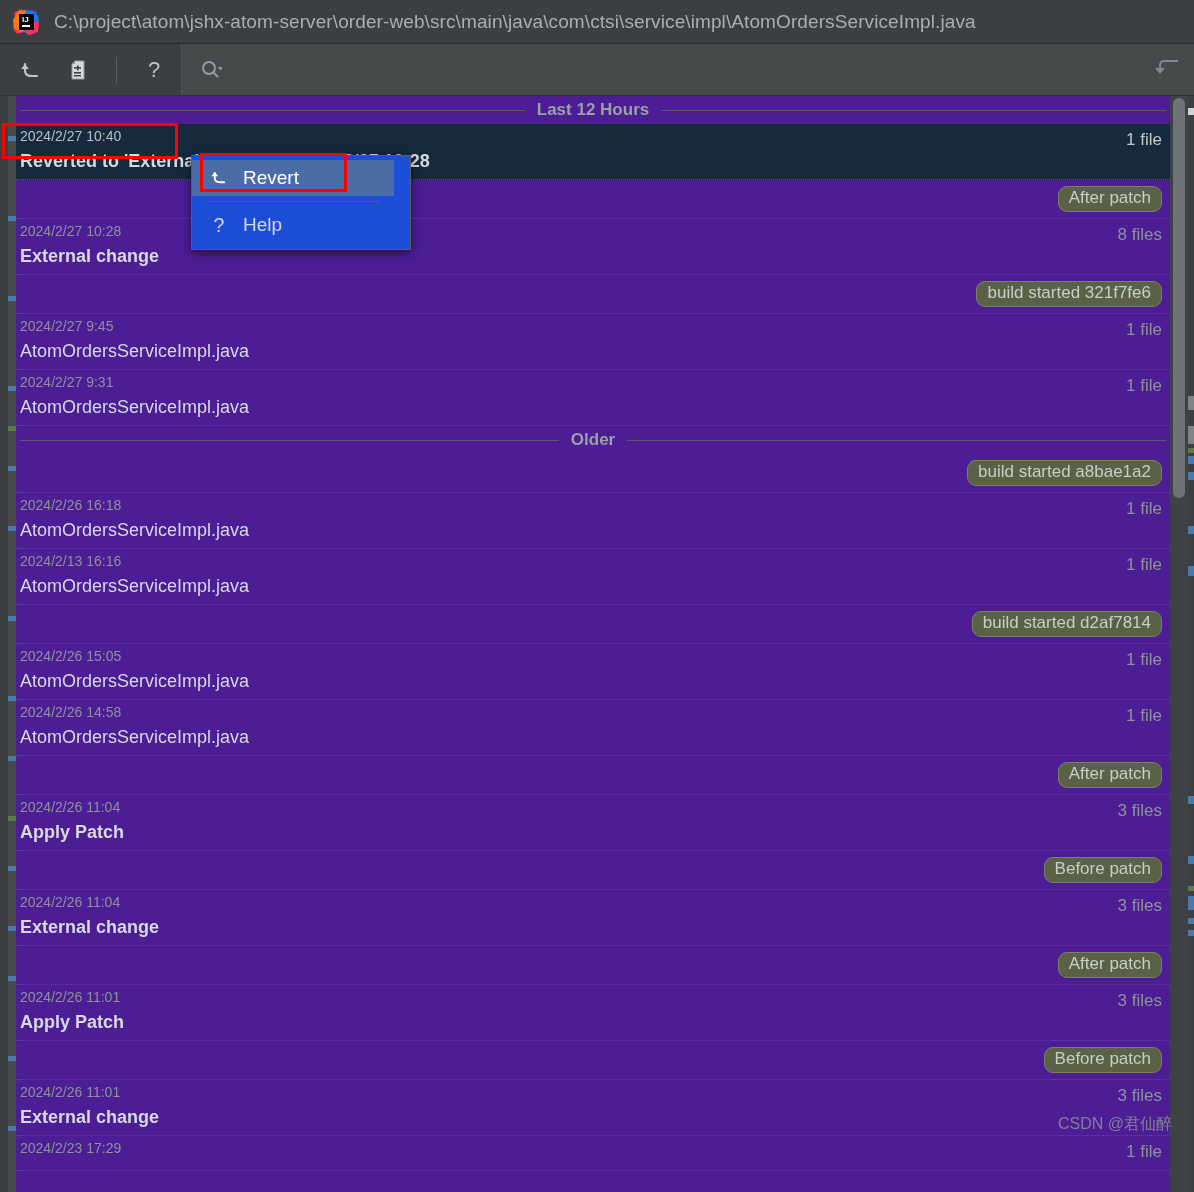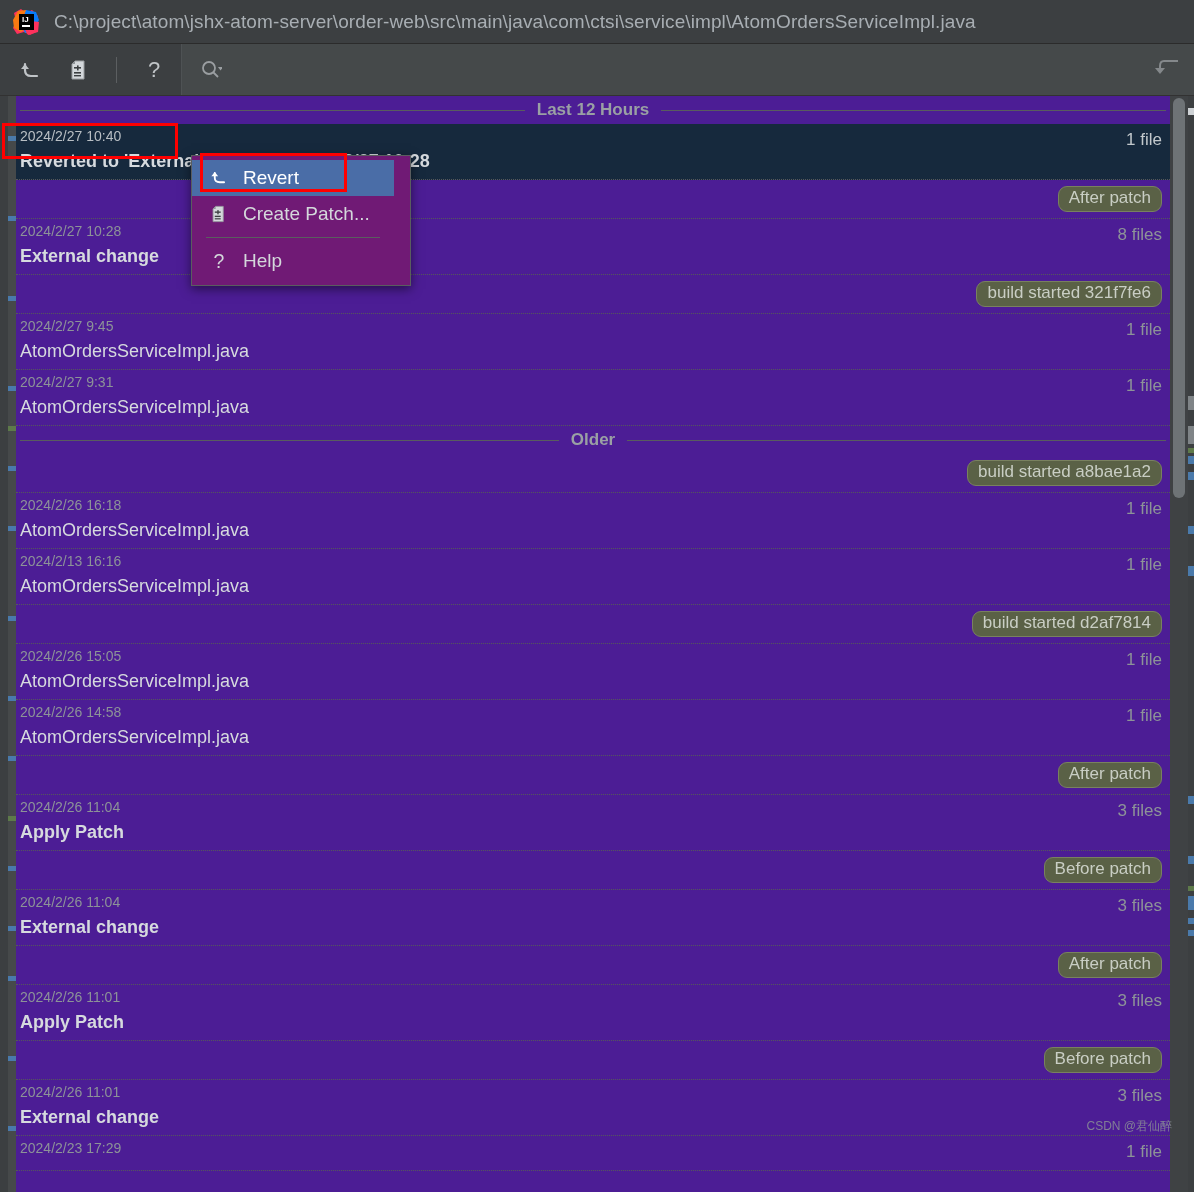--- a/index.html
+++ b/index.html
@@ -115,21 +115,21 @@
     border-radius: 9px; color: #c9cec4;
     font-size: 17px; padding: 1px 10px 3px 10px;
   }
   .row.badge-row { padding-top: 6px; padding-bottom: 6px; }
   .row.badge-row .row-top { justify-content: flex-end; }
 
   
   .ctxmenu {
     position: absolute; left: 191px; top: 155px;
     width: 220px;
-    background: #701a75;
+    background: #1d4ed8;
     border: 1px solid #5a5d5f;
     box-shadow: 0 3px 10px rgba(0,0,0,.5);
     z-index: 50; padding: 4px 16px 6px 0;
   }
   .ctxitem {
     display: flex; align-items: center; gap: 13px;
     height: 36px; padding: 0 14px 0 16px;
     color: #d4d8db; font-size: 19px;
   }
   .ctxitem.active { background: #4a6da7; color: #ffffff; }
@@ -140,21 +140,21 @@
   .redbox {
     position: absolute; border: 3px solid #ff0000; z-index: 80;
     pointer-events: none;
   }
   #redbox-date { left: 2px; top: 123px; width: 176px; height: 36px; }
   #redbox-revert { left: 200px; top: 153px; width: 147px; height: 39px; }
 
   
   .watermark {
     position: absolute; right: 22px; bottom: 6px;
-    color: #8b9096; font-size: 12px; z-index: 70;
+    color: #8b9096; font-size: 16px; z-index: 70;
     opacity: .85;
   }
 </style>
 </head>
 <body>
 
 <div id="app">
 
   <div class="titlebar">
     <div class="ij-logo">
@@ -408,33 +408,20 @@
     <div class="ctxitem active">
       <span class="ctxicon">
         <svg width="22" height="22" viewBox="0 0 26 26">
           <path d="M8 7 L8 13 Q8 18 14 18 L19 18" fill="none" stroke="#ffffff" stroke-width="2.2" stroke-linecap="round"></path>
           <path d="M8 6 L4 11 L12 11 Z" fill="#ffffff"></path>
         </svg>
       </span>
       <span>Revert</span>
     </div>
 
-    <div class="ctxitem">
-      <span class="ctxicon">
-        <svg width="22" height="22" viewBox="0 0 26 26">
-          <path d="M9 4 L18 4 L18 22 L6 22 L6 7 Z" fill="#d4d8db" stroke="#9a9ea1" stroke-width="1"></path>
-          <path d="M9 4 L9 7 L6 7 Z" fill="#8f9497"></path>
-          <rect x="8" y="10" width="7" height="1.6" fill="#3c3f41"></rect>
-          <rect x="11" y="8.4" width="1.6" height="5" fill="#3c3f41"></rect>
-          <rect x="8" y="15" width="7" height="1.6" fill="#3c3f41"></rect>
-          <rect x="8" y="18" width="7" height="1.4" fill="#3c3f41"></rect>
-        </svg>
-      </span>
-      <span>Create Patch...</span>
-    </div>
 
     <div class="ctxsep"></div>
 
     <div class="ctxitem">
       <span class="ctxicon">
         <svg width="22" height="22" viewBox="0 0 26 26">
           <text x="13" y="21" text-anchor="middle" font-family="'Liberation Sans',sans-serif" font-size="23" fill="#d4d8db">?</text>
         </svg>
       </span>
       <span>Help</span>

